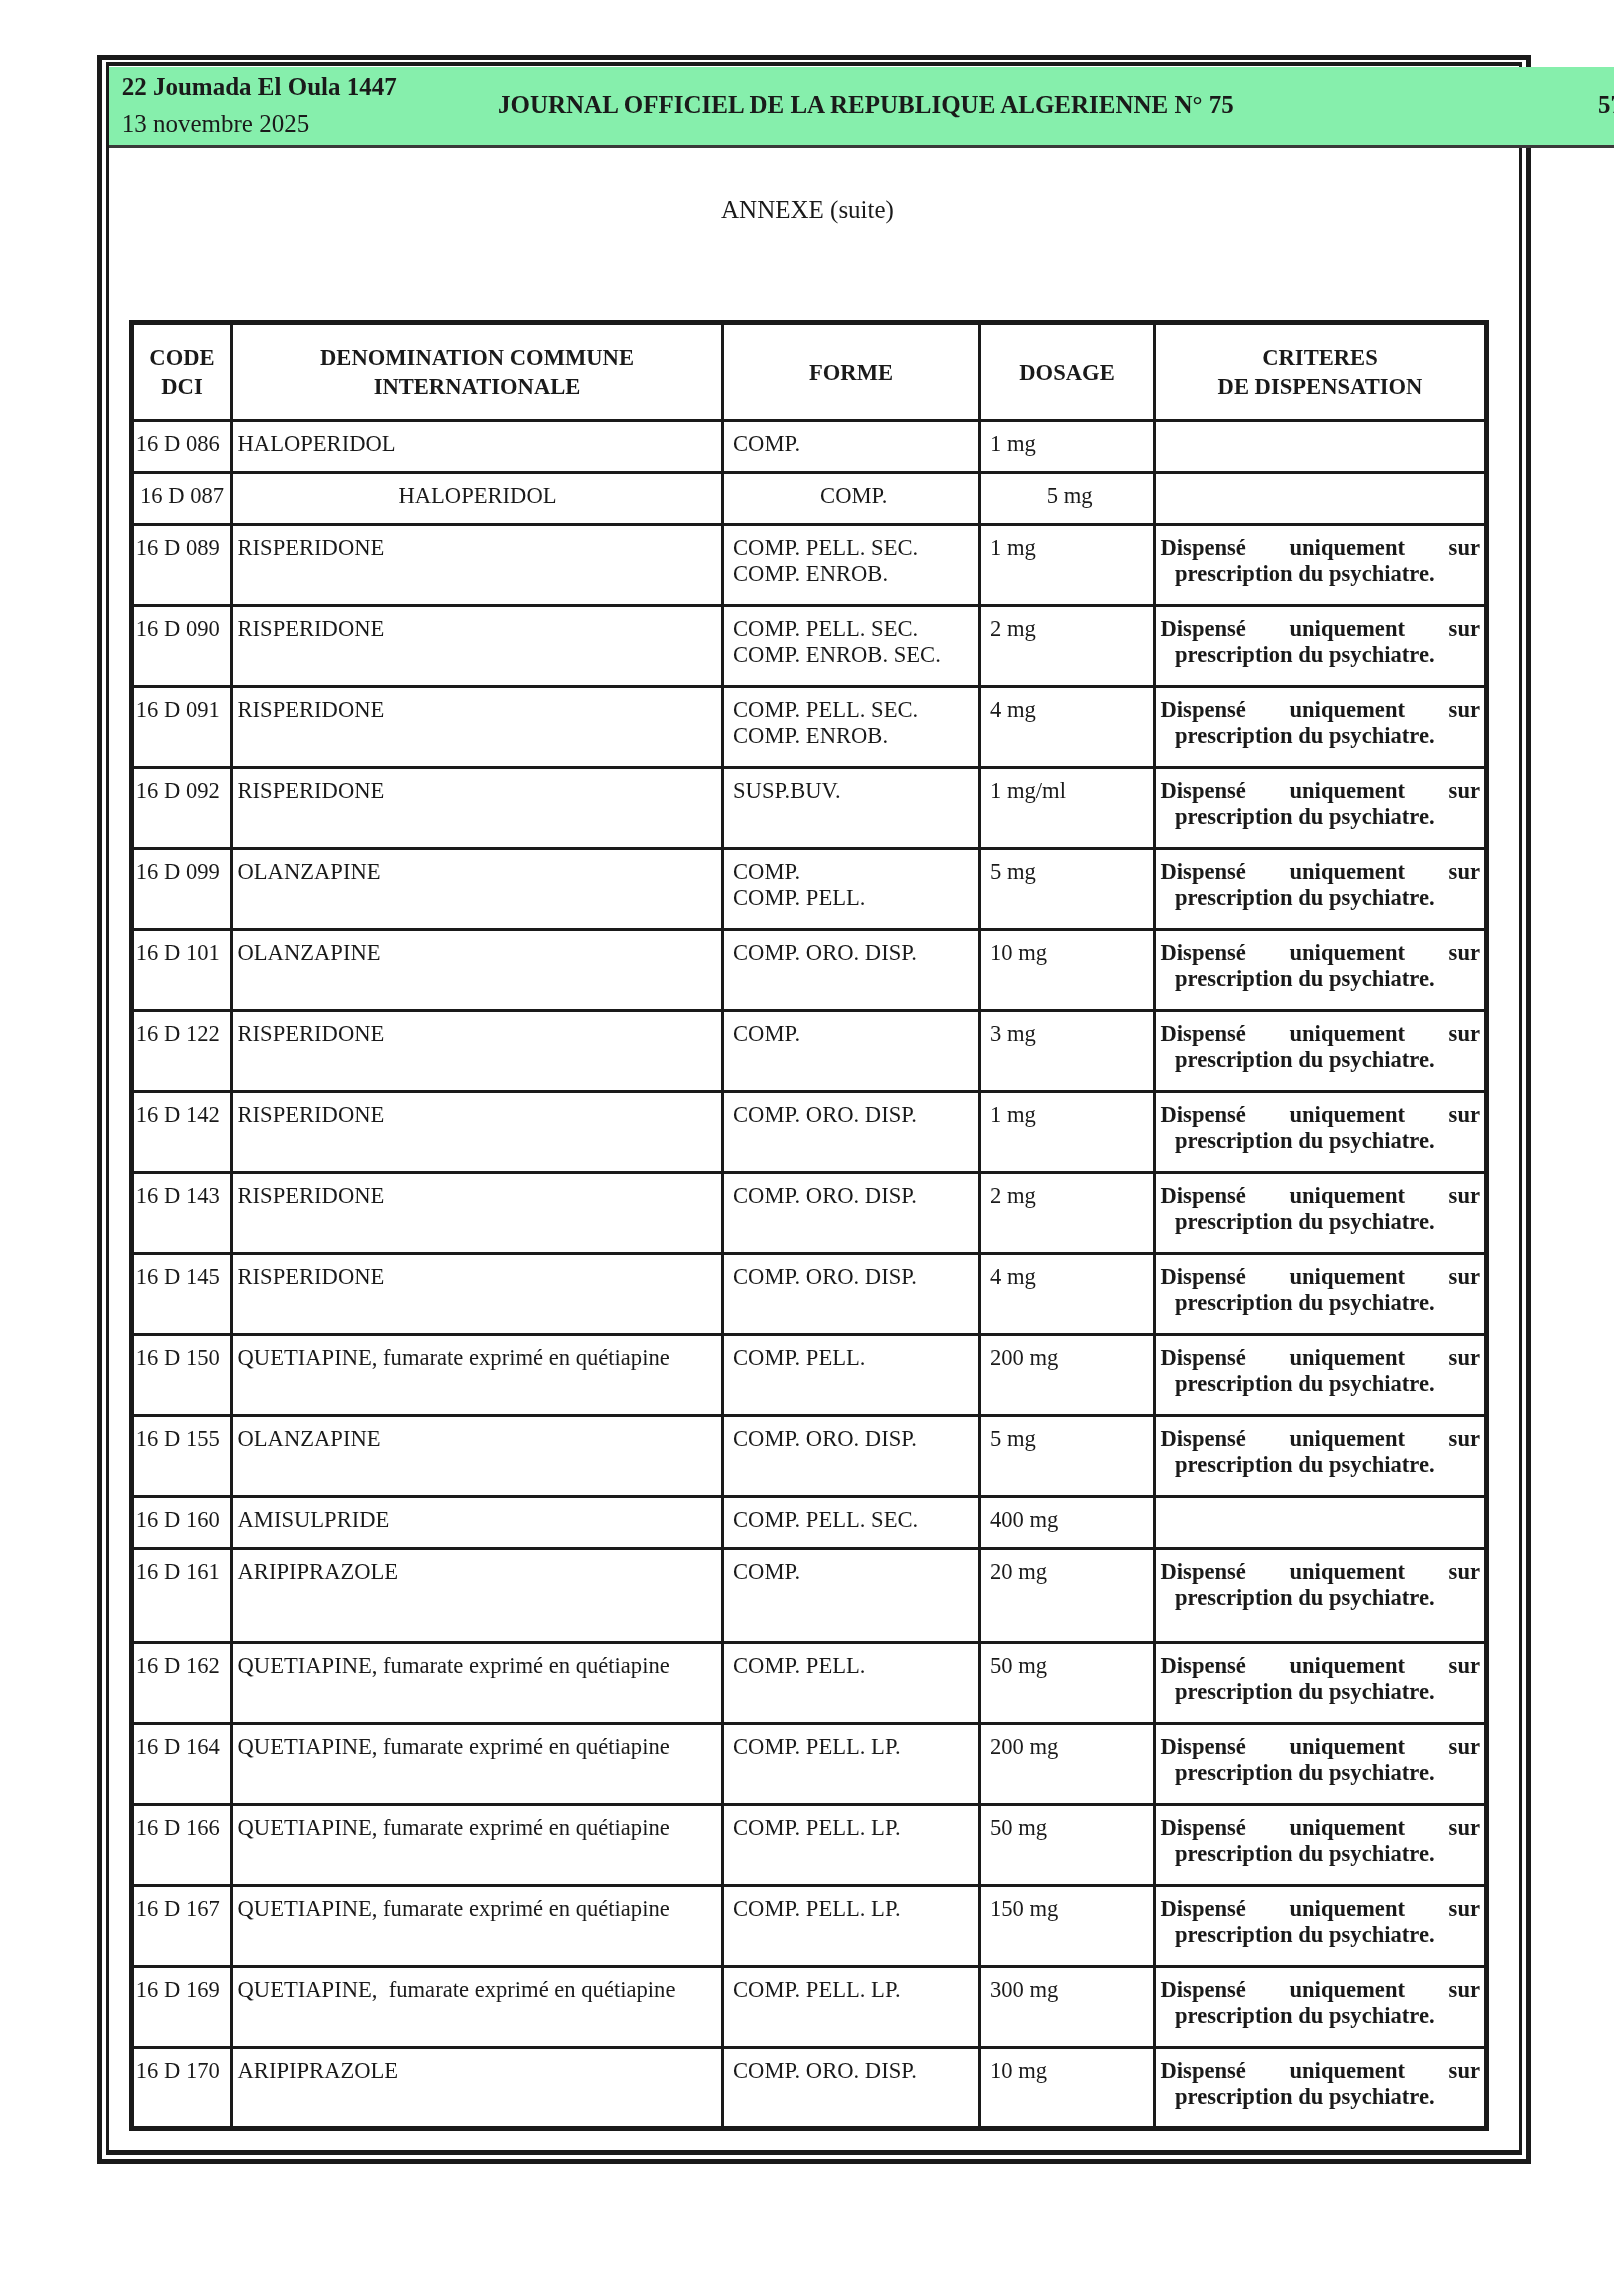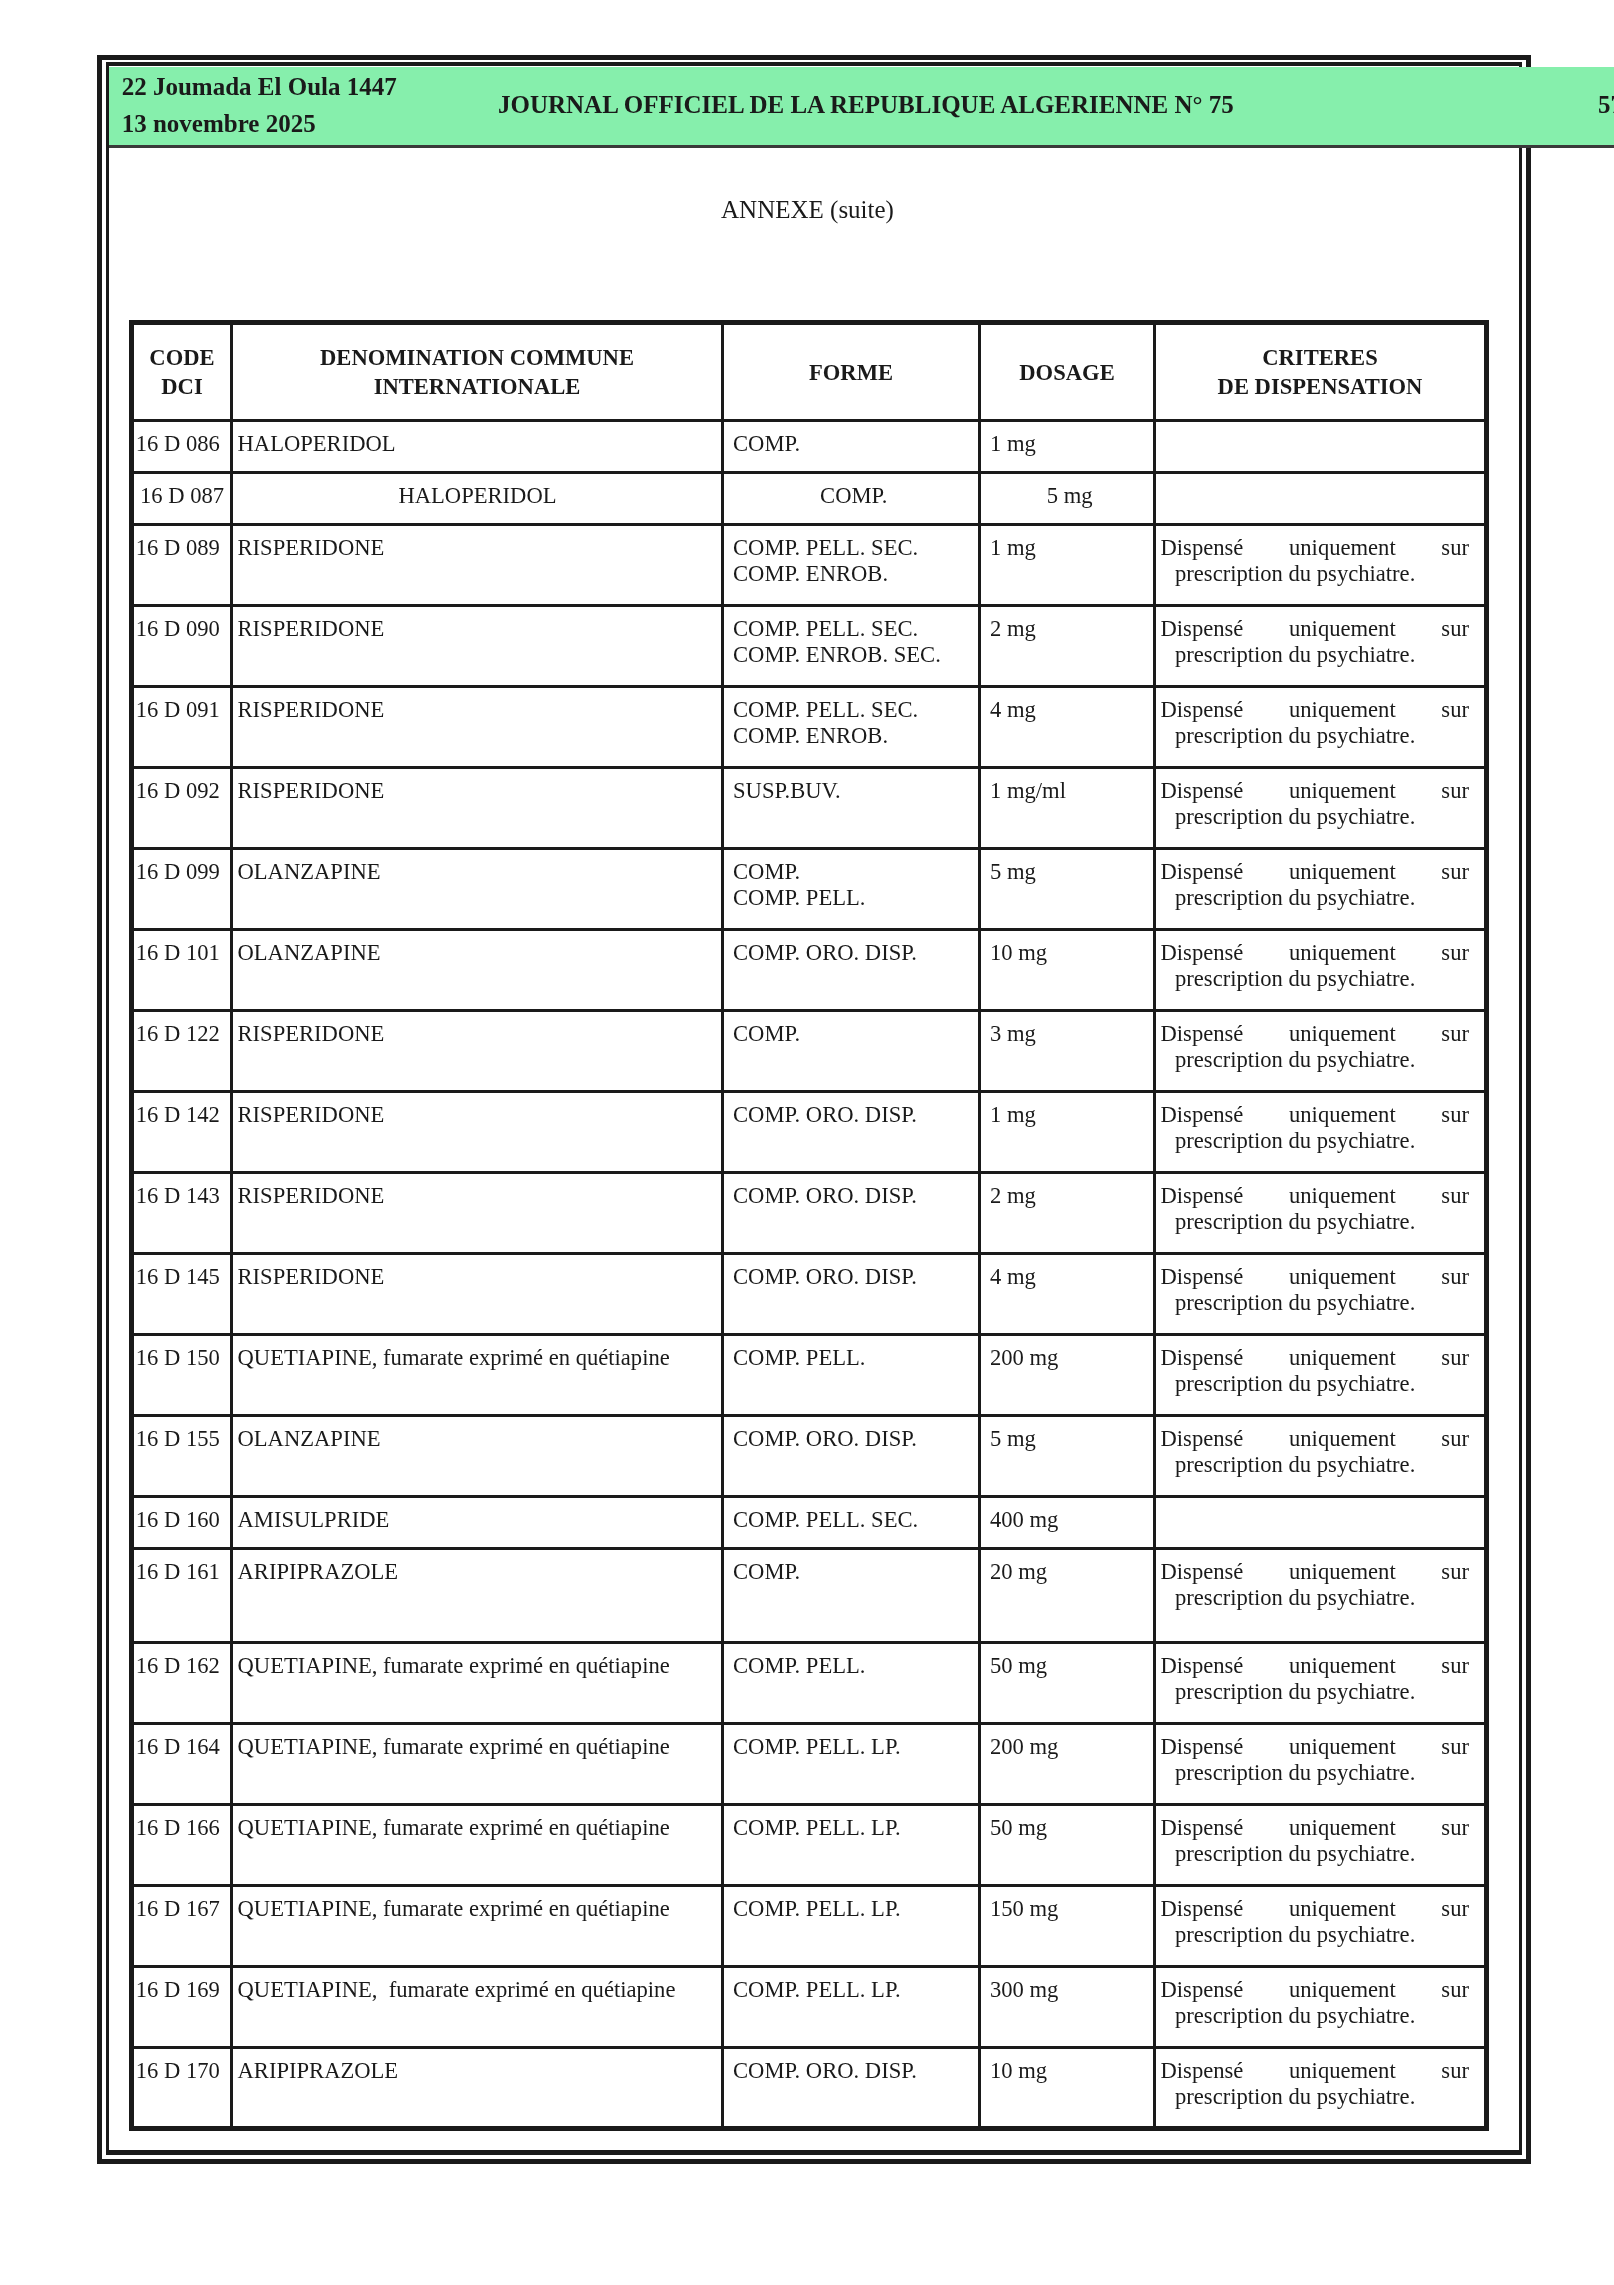--- a/index.html
+++ b/index.html
@@ -9,39 +9,39 @@
   
   .frame-outer { position: absolute; left: 97px; top: 55px; width: 1434px; height: 2109px;
                  box-sizing: border-box; border: 5.4px solid #1a1a1a; }
   .frame-inner { position: absolute; left: 106px; top: 62px; width: 1416px; height: 2093px;
                  box-sizing: border-box; border: 3.6px solid #1a1a1a; border-top-width: 4.5px; border-bottom-width: 5.4px; }
 
   
   .header { position: absolute; left: 109px; top: 67px; width: 1541px; height: 81px;
             background: #86efac; border-bottom: 3.6px solid #3a3a3a; box-sizing: border-box; }
   .hdr-date1 { position: absolute; left: 12.7px; top: 6.3px; font-weight: bold; font-size: 25px; }
-  .hdr-date2 { position: absolute; left: 12.7px; top: 43px; font-weight: bold; font-size: 25px; }
+  .hdr-date2 { position: absolute; left: 12.7px; top: 43px; font-weight: normal; font-size: 25px; }
   .hdr-title { position: absolute; left: 389px; top: 24.4px; font-weight: bold; font-size: 25px; }
   .hdr-page  { position: absolute; right: 27px; top: 24.4px; font-weight: bold; font-size: 25px; }
 
   .annex-title { position: absolute; left: 0; width: 1615px; top: 196px; text-align: center; font-size: 25px; }
 
   
   table.annex { position: absolute; left: 129px; top: 276px; width: 1355px;
                 border-collapse: collapse; table-layout: fixed; font-size: 22.6px; margin-top: 44px; }
   table.annex td, table.annex th { border: 3.6px solid #1a1a1a; vertical-align: top; padding: 0; }
   table.annex { border: 5.4px solid #1a1a1a; }
   table.annex th { font-weight: bold; text-align: center; vertical-align: middle; font-size: 22.6px; line-height: 29px; height: 94px; }
   col.c1 { width: 100px; } col.c2 { width: 491px; } col.c3 { width: 257px; } col.c4 { width: 175px; } col.c5 { width: 332px; }
 
   td .cell { padding: 9px 3.6px 0 4.5px; line-height: 26px; white-space: nowrap; }
   td.code .cell { padding-left: 1.8px; padding-right: 1.8px; }
   td.forme .cell { padding-left: 9px; }
   td.dosage .cell { padding-left: 9px; }
-  td.crit .cell { padding-left: 4.5px; padding-right: 15px; white-space: normal; }
+  td.crit .cell { padding-left: 4.5px; padding-right: 4px; white-space: normal; font-weight: bold; }
   .crit-l1 { display: flex; justify-content: space-between; }
   .crit-l2 { padding-left: 14.5px; }
   .forme-line { display: block; }
 </style>
 </head>
 <body>
 
 <div class="frame-outer"></div>
 <div class="frame-inner"></div>
 

